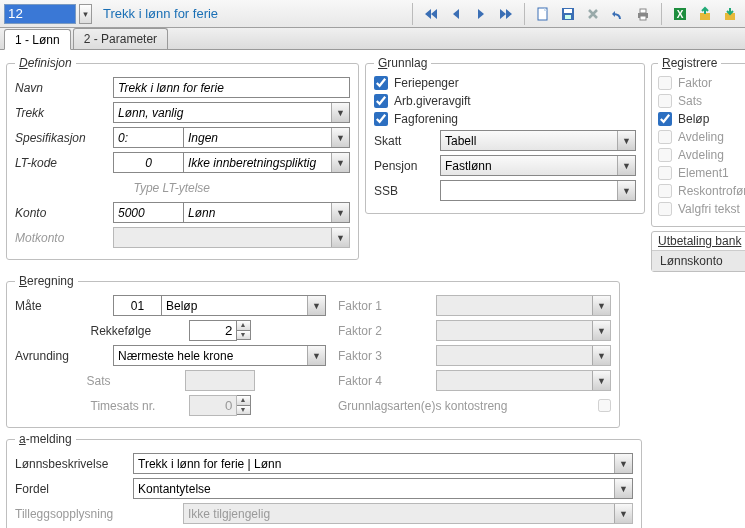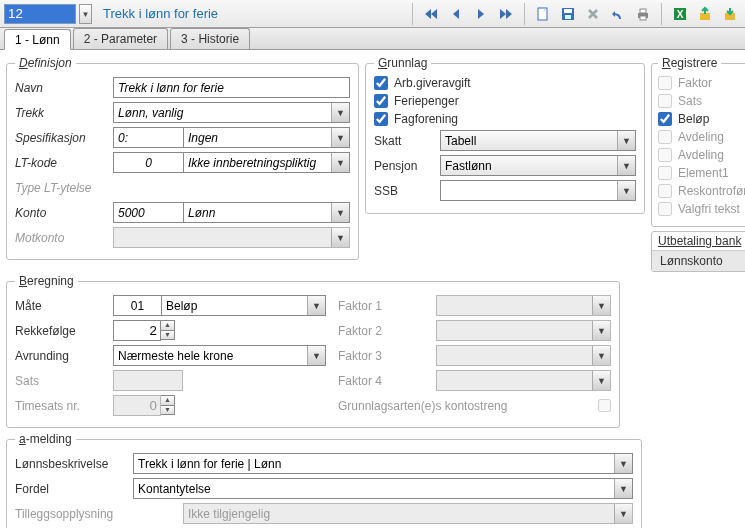--- a/index.html
+++ b/index.html
@@ -15,21 +15,21 @@
 .tabs { display: flex; height: 22px; border-bottom: 1px solid #999; background: linear-gradient(#f0f0f0,#dcdcdc); padding-left: 4px; }
 .tab { padding: 3px 10px 0; border: 1px solid #999; border-bottom: none; background: linear-gradient(#eee,#ddd); margin-right: 2px; border-radius: 3px 3px 0 0; font-size: 12px; color: #333; cursor: pointer; }
 .tab.active { background: #fff; color: #000; border-bottom: 1px solid #fff; position: relative; top: 1px; }
 .content { display: flex; padding: 6px 6px 2px; gap: 6px; }
 .col-left { flex: 0 0 330px; display: flex; flex-direction: column; gap: 4px; font-style: italic; }
 .col-mid { flex: 0 0 280px; display: flex; flex-direction: column; gap: 4px; }
 .col-right { flex: 1; display: flex; flex-direction: column; gap: 4px; }
 fieldset { border: 1px solid #bfbfbf; border-radius: 3px; padding: 6px 8px 8px; }
 legend { color: #333; padding: 0 4px; font-size: 12px; }
 legend .ul { text-decoration: underline; }
-.row { display: flex; align-items: center; min-height: 23px; margin-bottom: 2px; }
+.row { display: flex; align-items: center; min-height: 23px; margin-bottom: 2px; justify-content: center; }
 .lbl { flex: 0 0 98px; color: #333; }
 .lbl.disabled, .row.disabled .lbl, .row.disabled input, .row.disabled select { color: #9a9a9a; }
 .combo, .txt { height: 21px; border: 1px solid #888; background: #fff; padding: 0 4px; font: inherit; }
 .combo { appearance: none; background-image: none; }
 .combo-wrap { position: relative; display: flex; }
 .combo-wrap .arrow { position: absolute; right: 1px; top: 1px; width: 18px; height: 19px; border-left: 1px solid #aaa; background: linear-gradient(#f8f8f8,#d0d0d0); display: flex; align-items: center; justify-content: center; font-size: 9px; color: #444; pointer-events: none; }
 .dual { display: flex; gap: 0; }
 .dual .a { width: 70px; border-right: none; }
 .dual .b { flex: 1; }
 .chk { display: flex; align-items: center; gap: 6px; margin-bottom: 4px; }
@@ -136,21 +136,20 @@
       <svg width="16" height="16">
         <rect x="3" y="7" width="10" height="7" fill="#e8b93a"></rect>
         <path d="M8 8 L8 2 M5 5 L8 8 L11 5" stroke="#2a7" stroke-width="2" fill="none"></path>
       </svg>
     </div>
 </div>
 
 <div class="tabs">
   <div class="tab active">1 - Lønn</div>
   <div class="tab">2 - Parameter</div>
-  <div class="tab">3 - Historie</div>
 </div>
 
 <div class="content">
   <div class="col-left">
     <fieldset>
       <legend><span class="ul">D</span><span>efinisjon</span></legend>
       <div class="row">
           <span class="lbl">Navn</span>
         <input class="txt" style="flex: 1 1 0%;" value="Trekk i lønn for ferie">
         </div>
@@ -196,25 +195,25 @@
           </div>
         </div>
     </fieldset>
   </div>
 
   <div class="col-mid">
     <fieldset>
       <legend><span class="ul">G</span><span>runnlag</span></legend>
       <div class="chk">
           <input type="checkbox" checked="" style="">
-          <label>Arb.giveravgift</label>
+          <label>Feriepenger</label>
         </div>
       <div class="chk">
           <input type="checkbox" checked="" style="">
-          <label>Feriepenger</label>
+          <label>Arb.giveravgift</label>
         </div>
       <div class="chk">
           <input type="checkbox" checked="" style="">
           <label>Fagforening</label>
         </div>
       <div class="grunn-mid">
         <div class="sel-row">
             <span class="slbl">Skatt</span>
           <div class="combo-wrap">
               <select class="combo"><option>Tabell</option></select>

